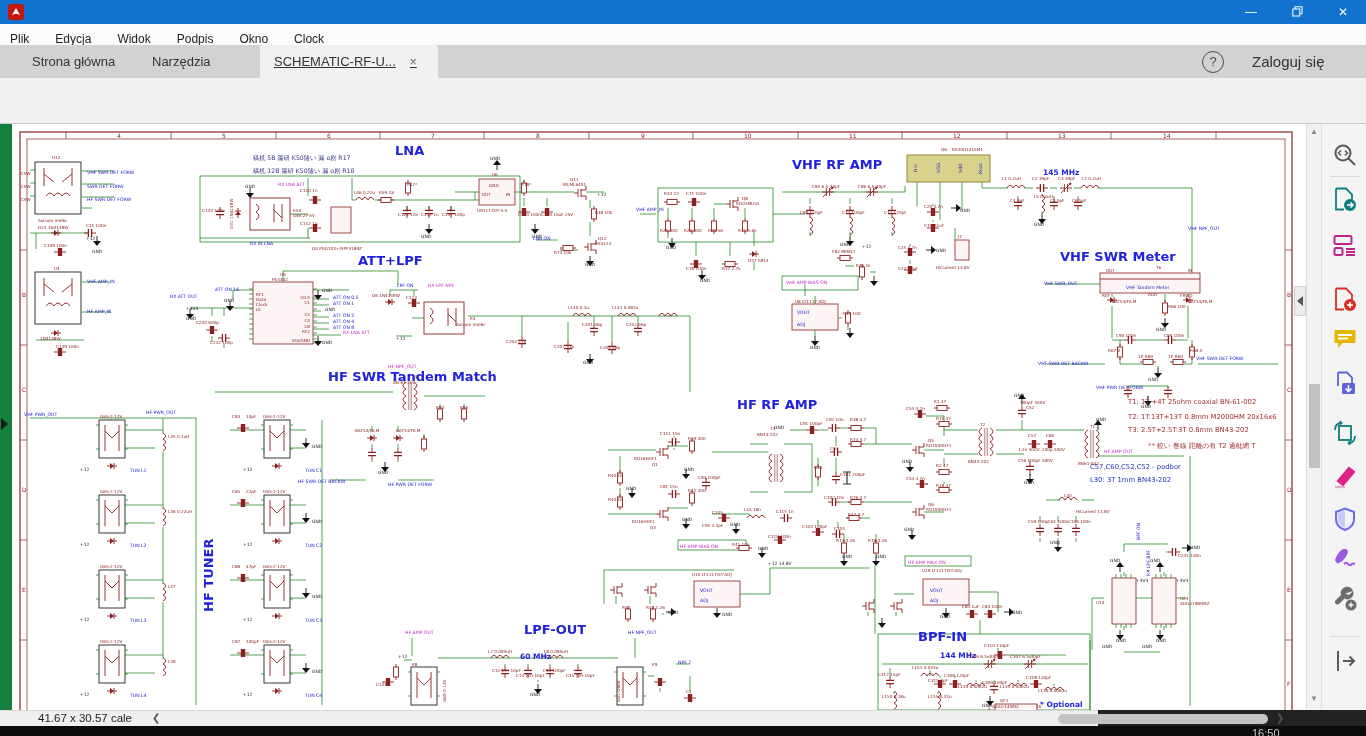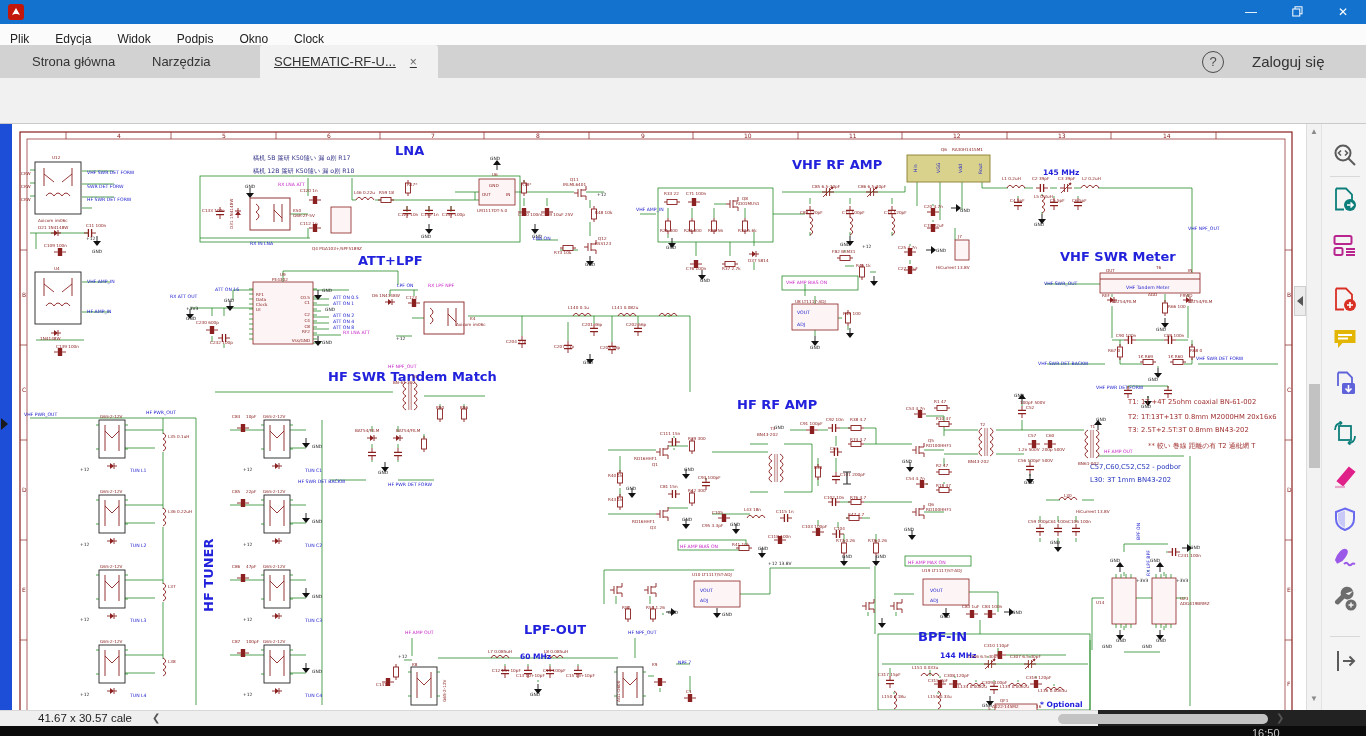--- a/index.html
+++ b/index.html
@@ -19,21 +19,21 @@
   #helpq{position:absolute;left:1202px;top:51px;width:20px;height:20px;border:1.6px solid #4c4c4c;border-radius:50%;color:#4c4c4c;font-size:13px;text-align:center;line-height:20px;}
   #signin{position:absolute;left:1252px;top:53px;font-size:15px;color:#333;}
   #toolbar{left:0;top:78px;width:1366px;height:46px;background:#f1f1f1;border-bottom:1px solid #c9c9c9;box-sizing:border-box;}
   .tbtn{position:absolute;top:89px;width:24px;height:24px;}
   .tsep{position:absolute;top:88px;width:1px;height:26px;background:#cfcfcf;}
   #pagebox{position:absolute;left:382px;top:92px;width:30px;height:18px;border-bottom:1px solid #9a9a9a;font-size:12px;color:#333;text-align:center;line-height:18px;}
   #pagetotal{position:absolute;left:424px;top:92px;font-size:12px;color:#333;line-height:18px;}
   #zoombox{position:absolute;left:652px;top:92px;width:78px;font-size:12px;color:#333;line-height:18px;}
   #zoombox .car{color:#555;font-size:9px;margin-left:14px;}
   
-  #docarea{left:0;top:124px;width:1328px;height:586px;background:#1d4ed8;}
+  #docarea{left:0;top:124px;width:1328px;height:586px;background:#15803d;}
   #page{position:absolute;left:12px;top:0;width:1294px;height:586px;background:#fff;overflow:hidden;}
   #navarrow{position:absolute;left:1px;top:294px;width:0;height:0;border-left:7px solid #1a1a1a;border-top:6px solid transparent;border-bottom:6px solid transparent;}
   
   #vscroll{left:1306px;top:124px;width:15px;height:586px;background:#f2f2f2;border-left:1px solid #ddd;box-sizing:border-box;}
   #vthumb{position:absolute;left:2px;top:260px;width:11px;height:84px;background:#c2c2c2;}
   .sarrow{position:absolute;left:3px;font-size:8px;color:#8a8a8a;}
   #collapse{left:1294px;top:286px;width:12px;height:30px;background:#ececec;border:1px solid #cfcfcf;box-sizing:border-box;}
   #collapse div{margin:9px 0 0 2px;width:0;height:0;border-right:6px solid #555;border-top:5px solid transparent;border-bottom:5px solid transparent;}
   
   #toolspanel{left:1321px;top:124px;width:45px;height:586px;background:#f4f4f4;border-left:1px solid #e2e2e2;box-sizing:border-box;}

